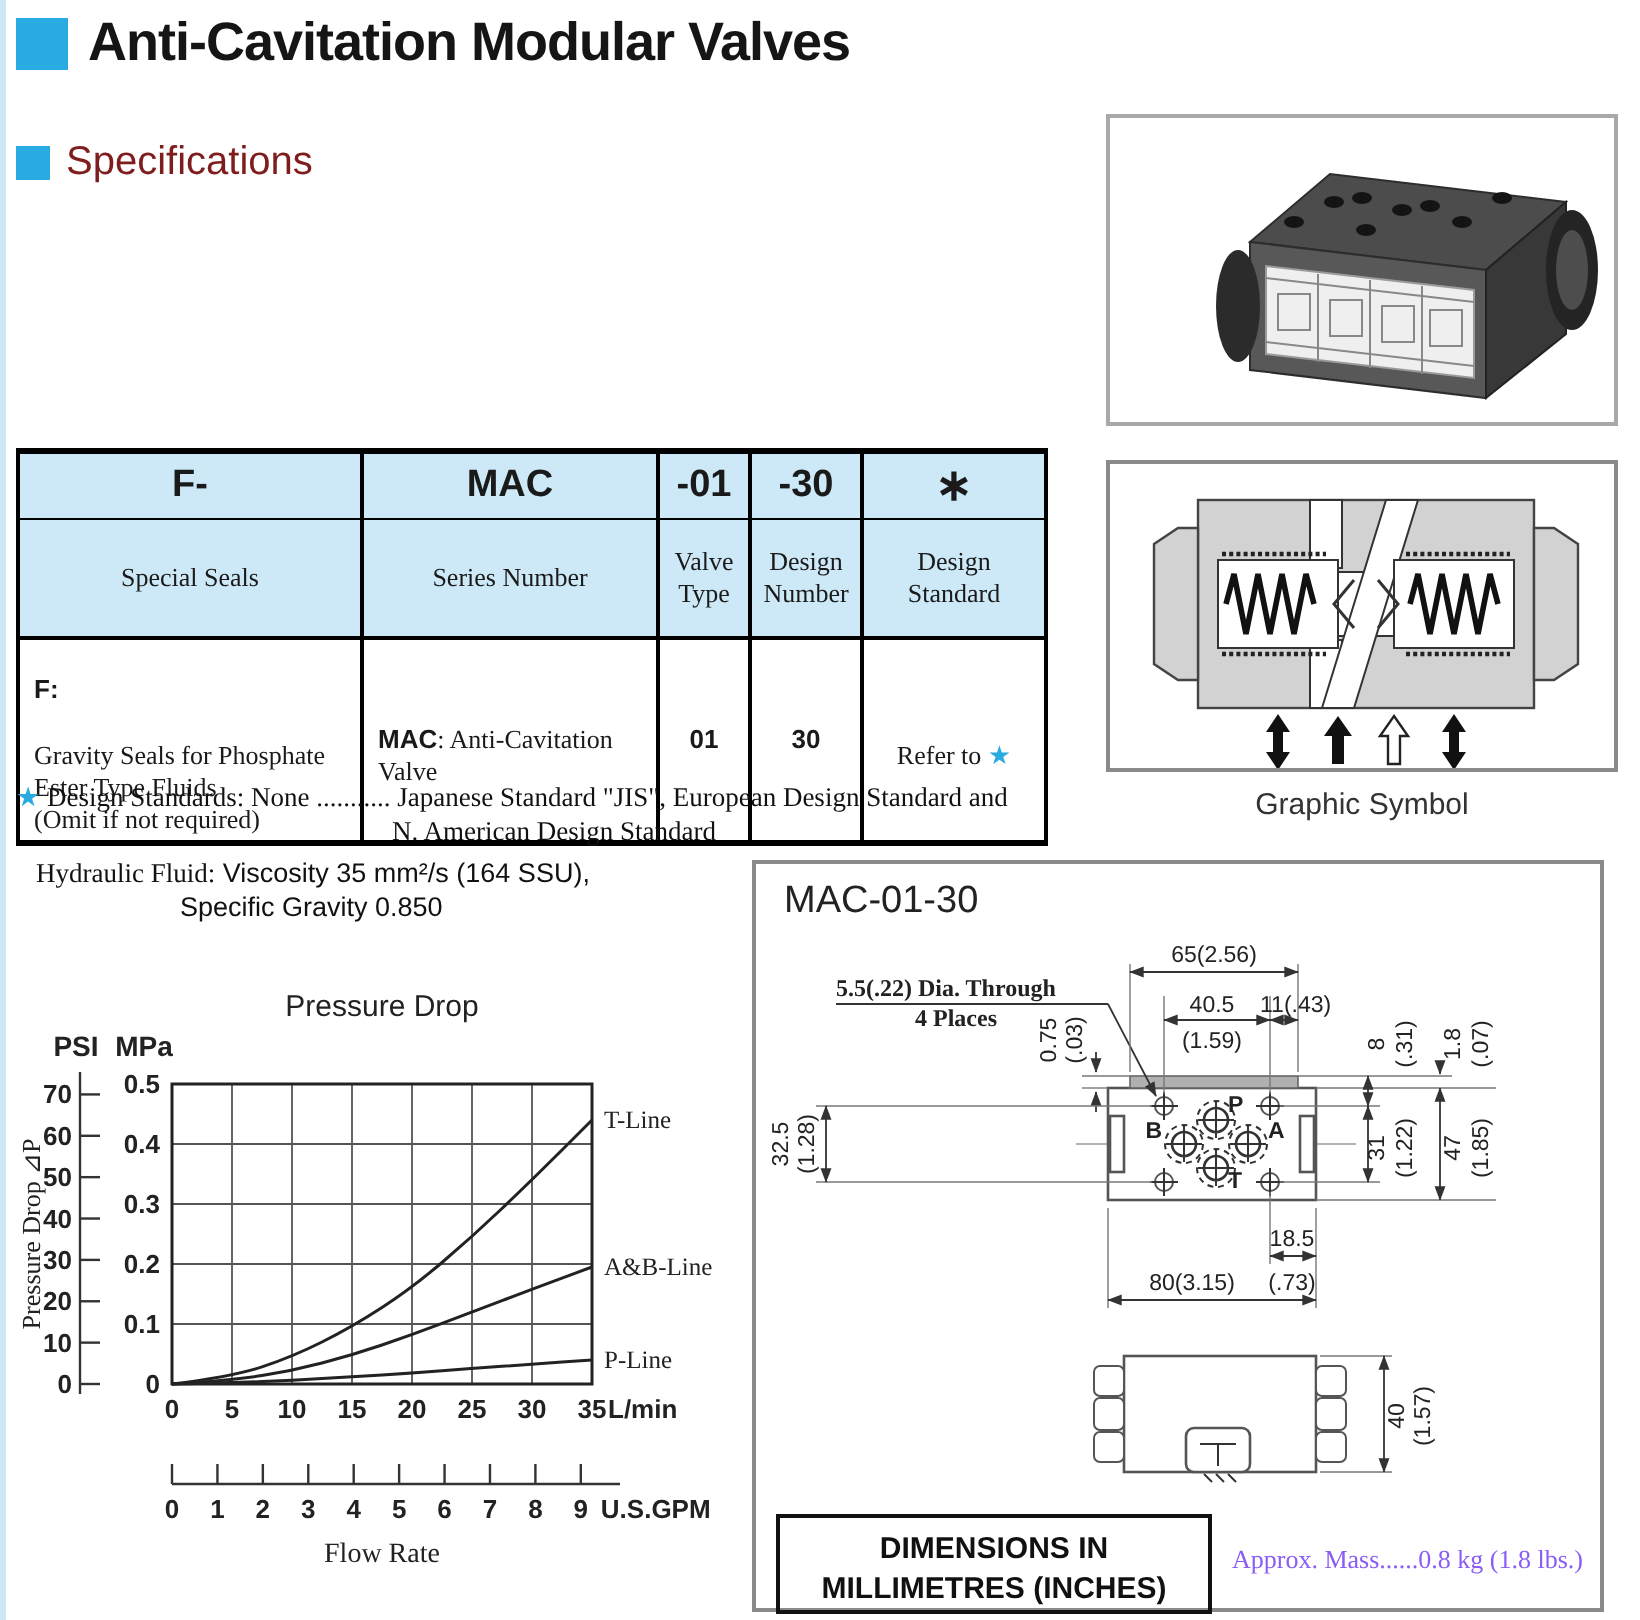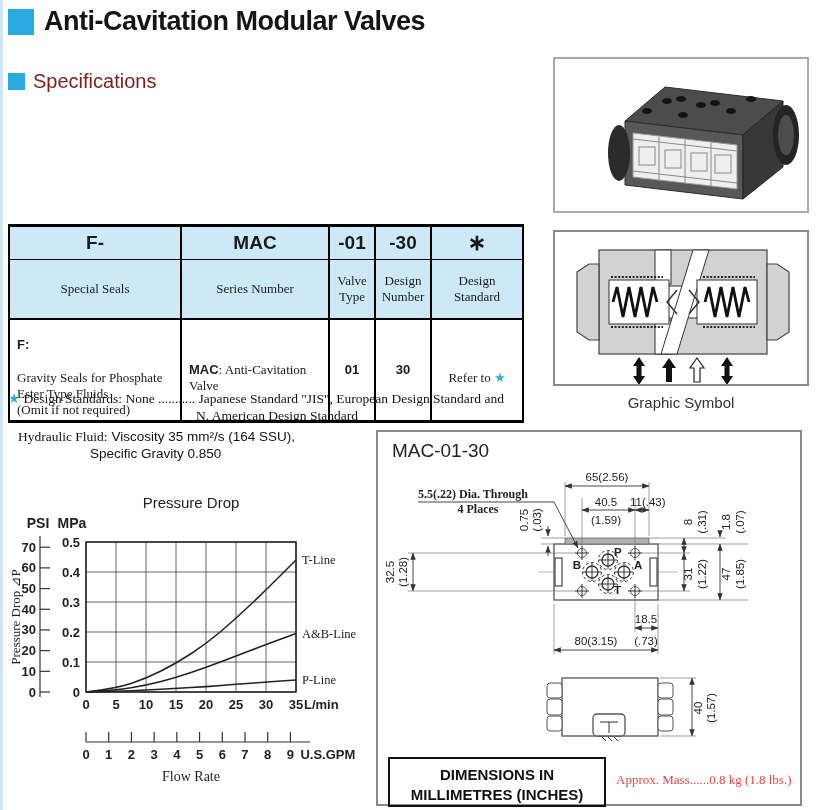--- a/index.html
+++ b/index.html
@@ -81,21 +81,21 @@
   .xl{stroke:#777;stroke-width:0.7;}
   .dl{stroke:#333;stroke-width:0.9;fill:none;}
   .pc{stroke:#333;stroke-width:1.3;fill:#fff;}
   .pd{stroke:#333;stroke-width:1;fill:none;stroke-dasharray:3 2.4;}
   .px{stroke:#333;stroke-width:1;}
   .bz{stroke:#555;stroke-width:1;fill:#fff;}
   .dimbox{position:absolute;left:10px;top:325px;width:214px;height:46px;border:2.5px solid #111;
           display:flex;flex-direction:column;align-items:center;justify-content:flex-end;
           font-weight:700;font-size:15px;line-height:1.35;color:#111;}
   .massnote{position:absolute;left:238px;top:340px;width:180px;
-            font-family:"Liberation Serif",serif;font-size:13px;color:#ef4444;}
+            font-family:"Liberation Serif",serif;font-size:13px;color:#8b5cf6;}
 
   
   .gs-gray{fill:#d2d2d2;stroke:#444;stroke-width:1.2;}
   .gs-white{fill:#fff;stroke:#333;stroke-width:1;}
   .gs-spring{stroke:#111;stroke-width:2.8;fill:none;}
   .gs-thr{stroke:#222;stroke-width:2.2;stroke-dasharray:2 1.6;}
   .gs-chev{stroke:#333;stroke-width:1.5;fill:none;}
   .gs-arrow-b{fill:#111;}
   .gs-arrow-w{fill:#fff;stroke:#222;stroke-width:1.2;}
 </style>

